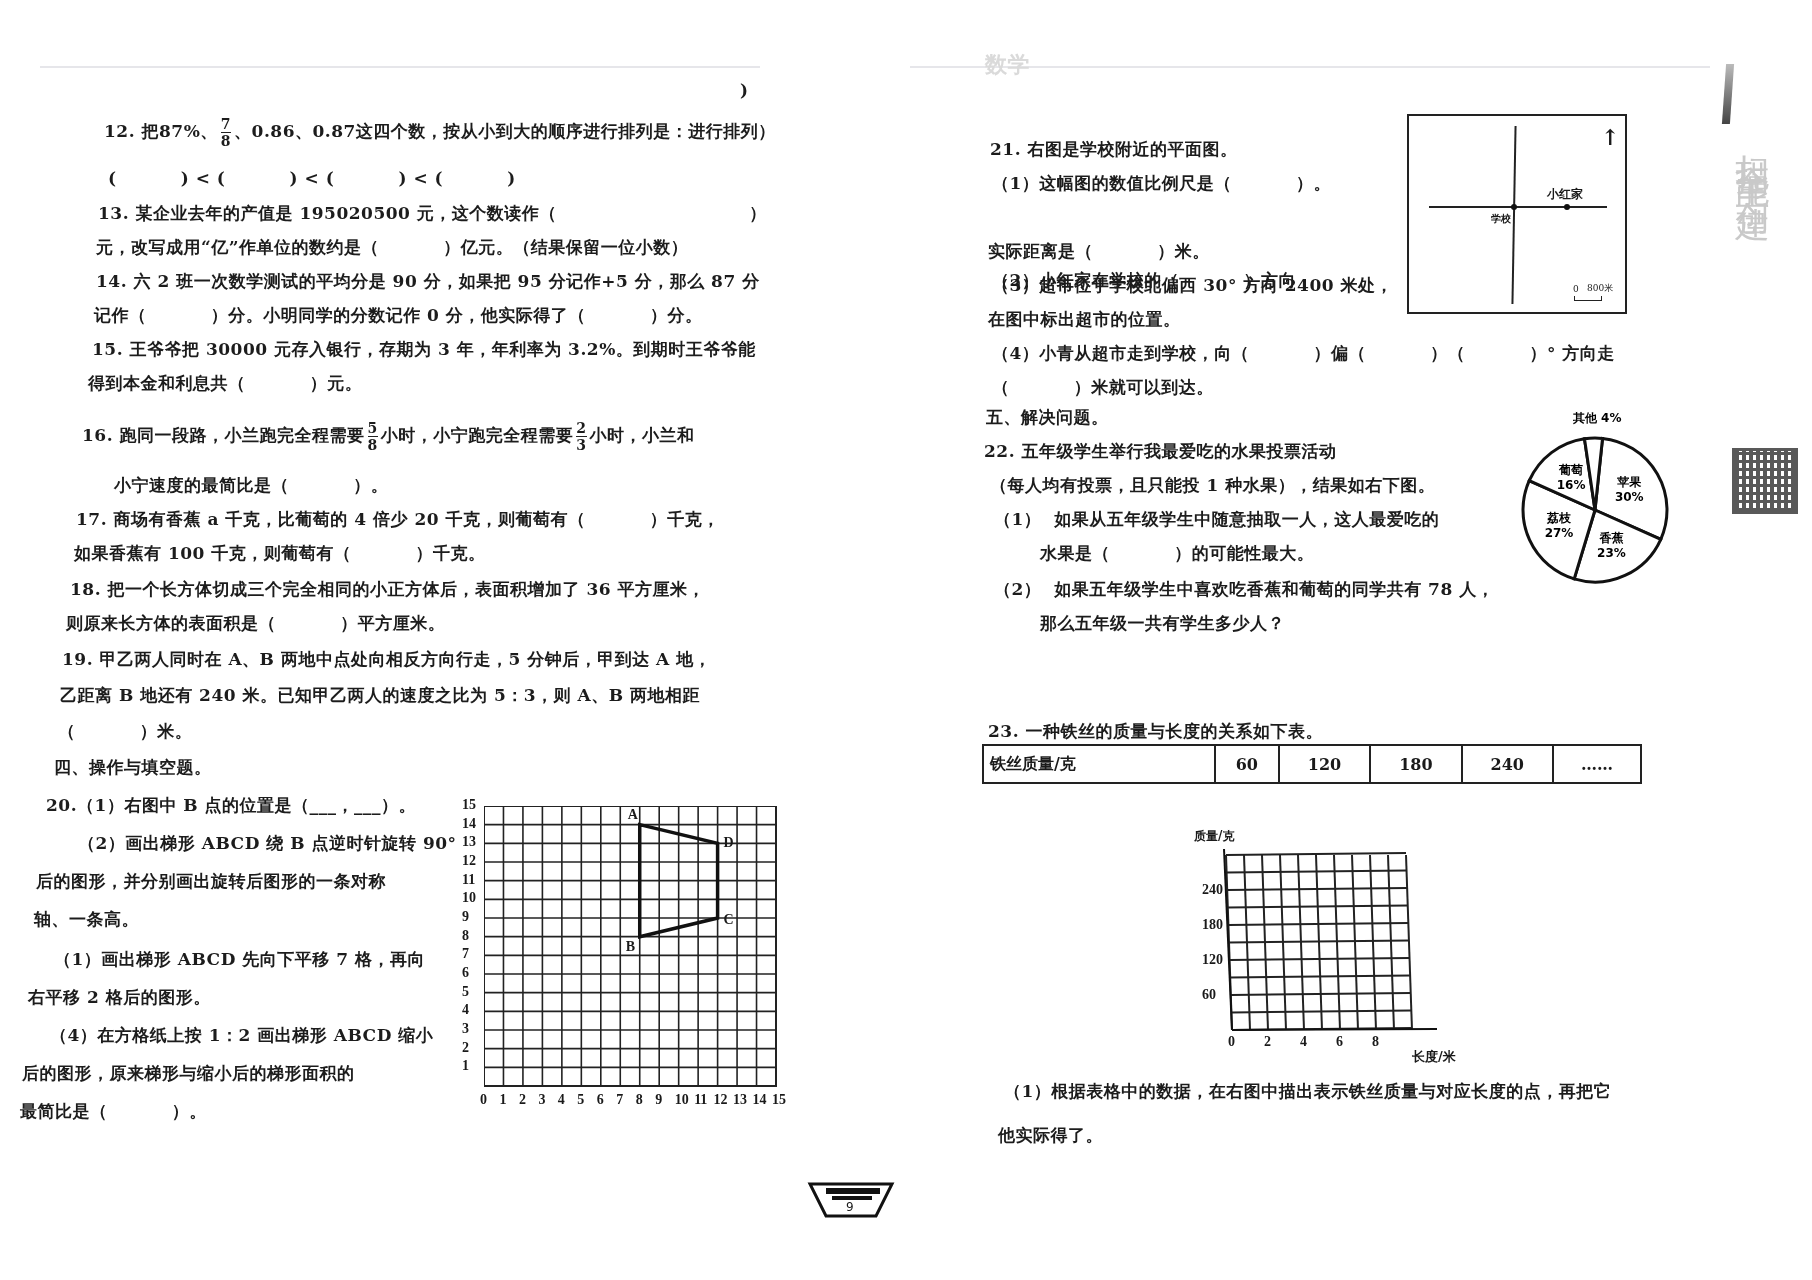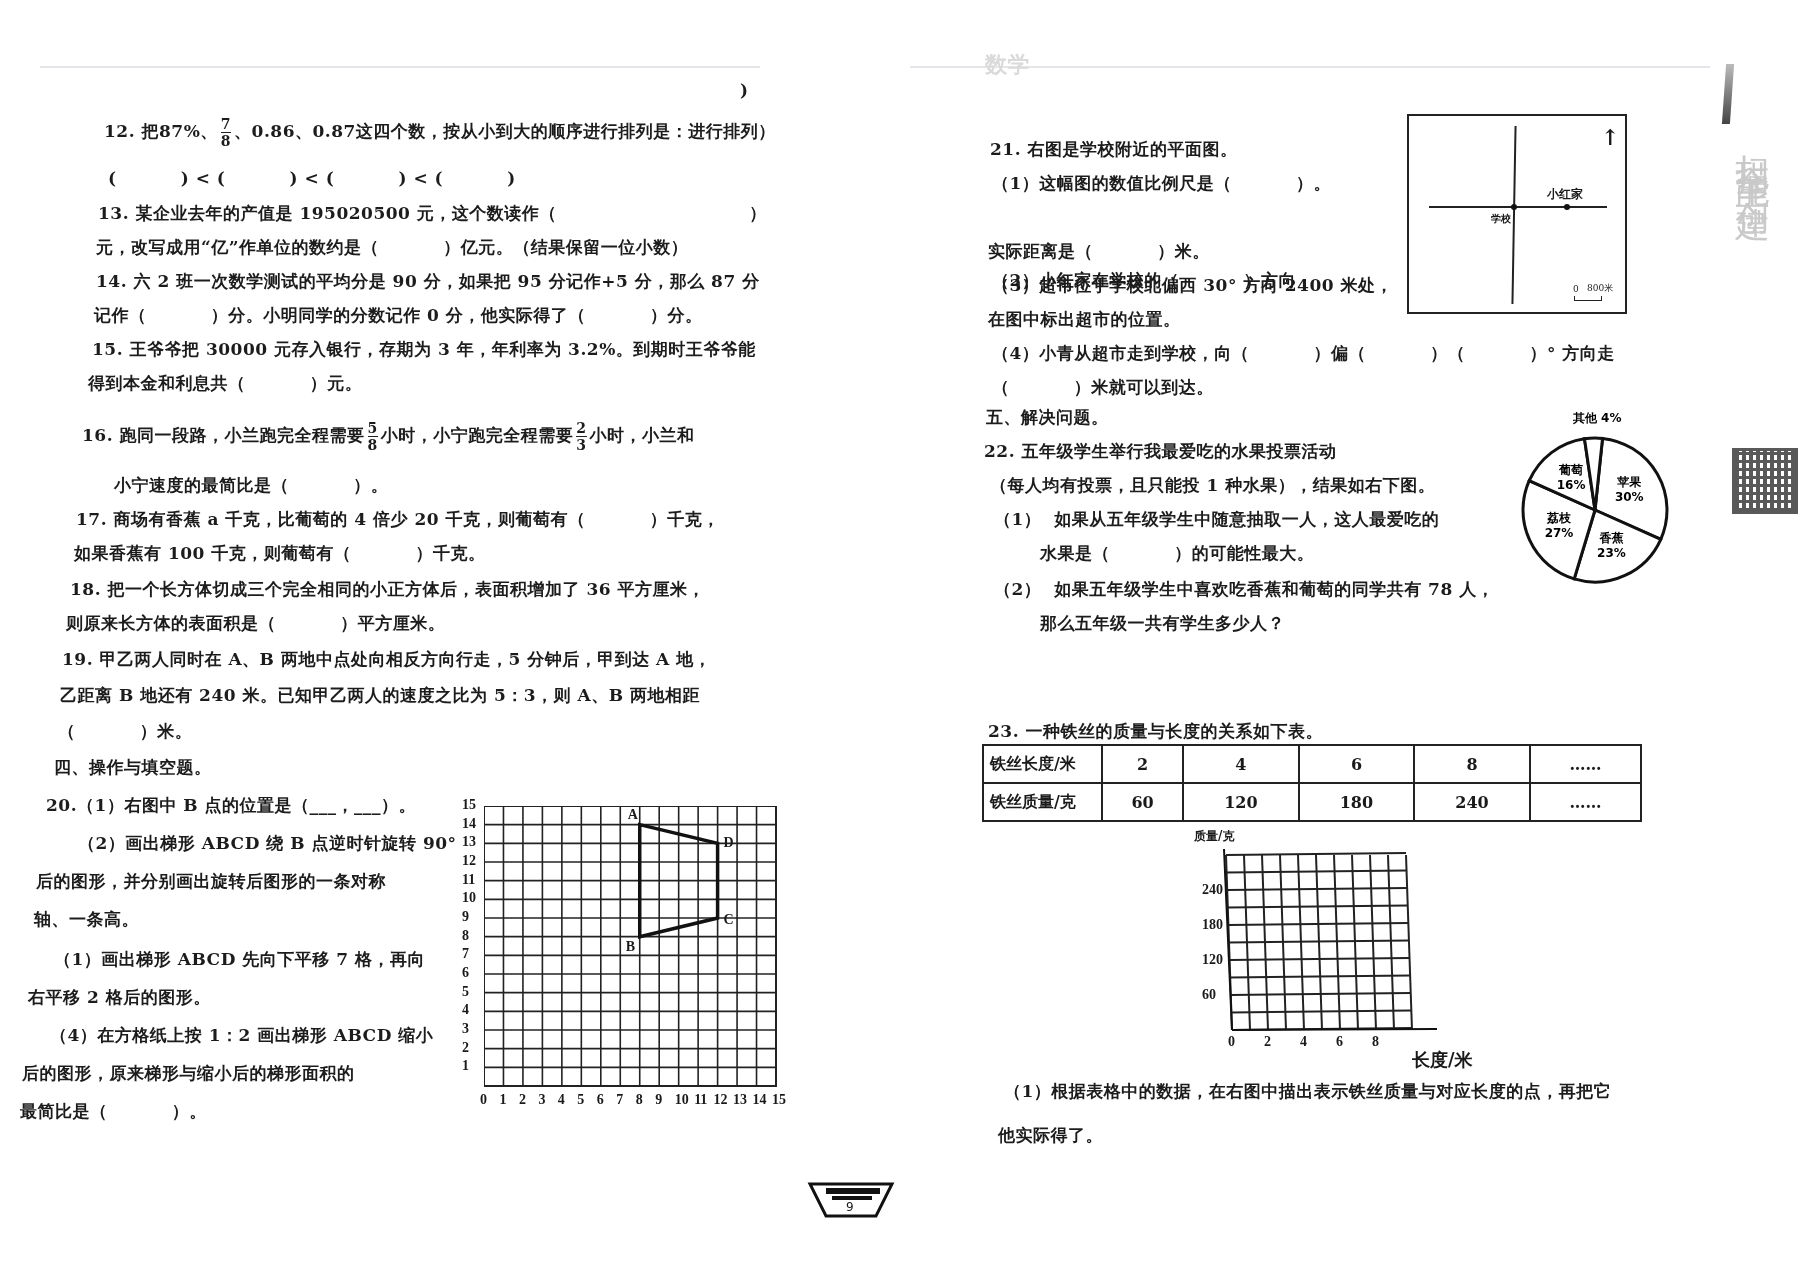--- a/index.html
+++ b/index.html
@@ -200,28 +200,20 @@
       <text x="48.994250081736084" y="112.4847193735119" text-anchor="middle" font-size="12" font-weight="bold" font-family="DejaVu Sans, sans-serif"><tspan x="48.994250081736084">荔枝</tspan><tspan x="48.994250081736084" dy="15">27%</tspan></text>
       <text x="61.05787505144997" y="64.45741524624182" text-anchor="middle" font-size="12" font-weight="bold" font-family="DejaVu Sans, sans-serif"><tspan x="61.05787505144997">葡萄</tspan><tspan x="61.05787505144997" dy="15">16%</tspan></text>
       <text x="87.19895189003132" y="12.018861221163291" text-anchor="middle" font-size="12" font-weight="bold" font-family="DejaVu Sans, sans-serif">其他 4%</text>
     </svg>
 </div>
 
 <div class="t" style="left:988px;top:720px;">23. 一种铁丝的质量与长度的关系如下表。</div>
 
 <table class="wire" style="left:982px;top:744px;width:660px;">
   <tbody>
-      <tr>
-    <td style="width:110px;text-align:left;padding-left:6px;">铁丝长度/米</td>
-    <td>2</td>
-    <td>4</td>
-    <td>6</td>
-    <td>8</td>
-    <td>……</td>
-  </tr>
   <tr>
     <td style="text-align:left;padding-left:6px;">铁丝质量/克</td>
     <td>60</td>
     <td>120</td>
     <td>180</td>
     <td>240</td>
     <td>……</td>
   </tr>
 </tbody>
   </table>
@@ -248,21 +240,21 @@
       <line x1="16.4" x2="196.4" y1="80" y2="78" stroke="#222" stroke-width="2"></line>
       <line x1="15.8" x2="195.8" y1="62.5" y2="60.5" stroke="#222" stroke-width="2"></line>
       <line x1="15.2" x2="195.2" y1="45" y2="43" stroke="#222" stroke-width="2"></line>
       <line x1="14.600000000000001" x2="194.6" y1="27.5" y2="25.5" stroke="#222" stroke-width="2"></line>
       <line x1="14" x2="194" y1="10" y2="8" stroke="#222" stroke-width="2"></line>
       <line x1="20" y1="185" x2="225" y2="184" stroke="#111" stroke-width="2"></line>
       <line x1="20" y1="185" x2="12" y2="4" stroke="#111" stroke-width="2"></line>
     </svg>
 </div>
 <div class="abs" style="left:1194px;top:828px;font-size:12px;font-weight:bold;">质量/克</div>
-<div class="abs" style="left:1412px;top:1048px;font-size:18px;font-weight:bold;">长度/米</div>
+<div class="abs" style="left:1412px;top:1048px;font-size:13px;font-weight:bold;">长度/米</div>
 <div id="ml-ticks">
     <div class="grid-label" style="left: 1228px; top: 1034px;">0</div>
     <div class="grid-label" style="left: 1264px; top: 1034px;">2</div>
     <div class="grid-label" style="left: 1300px; top: 1034px;">4</div>
     <div class="grid-label" style="left: 1336px; top: 1034px;">6</div>
     <div class="grid-label" style="left: 1372px; top: 1034px;">8</div>
     <div class="grid-label" style="left: 1202px; top: 987px;">60</div>
     <div class="grid-label" style="left: 1202px; top: 952px;">120</div>
     <div class="grid-label" style="left: 1202px; top: 917px;">180</div>
     <div class="grid-label" style="left: 1202px; top: 882px;">240</div>

